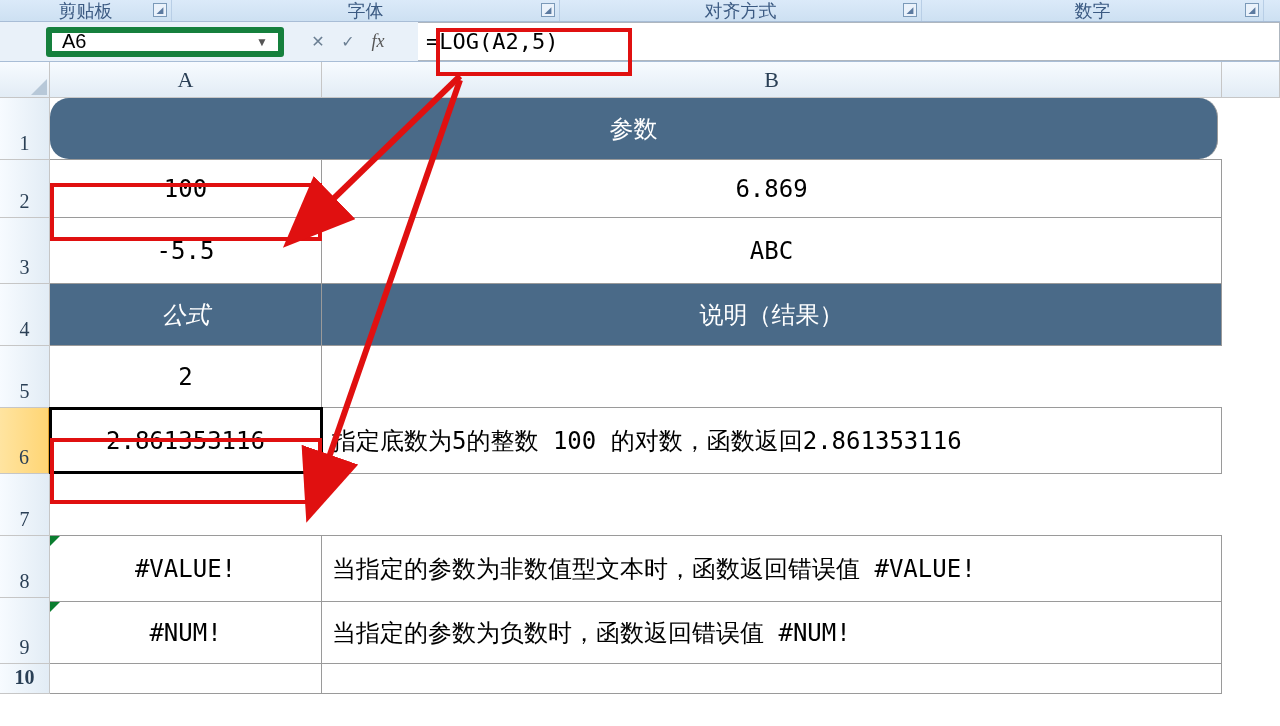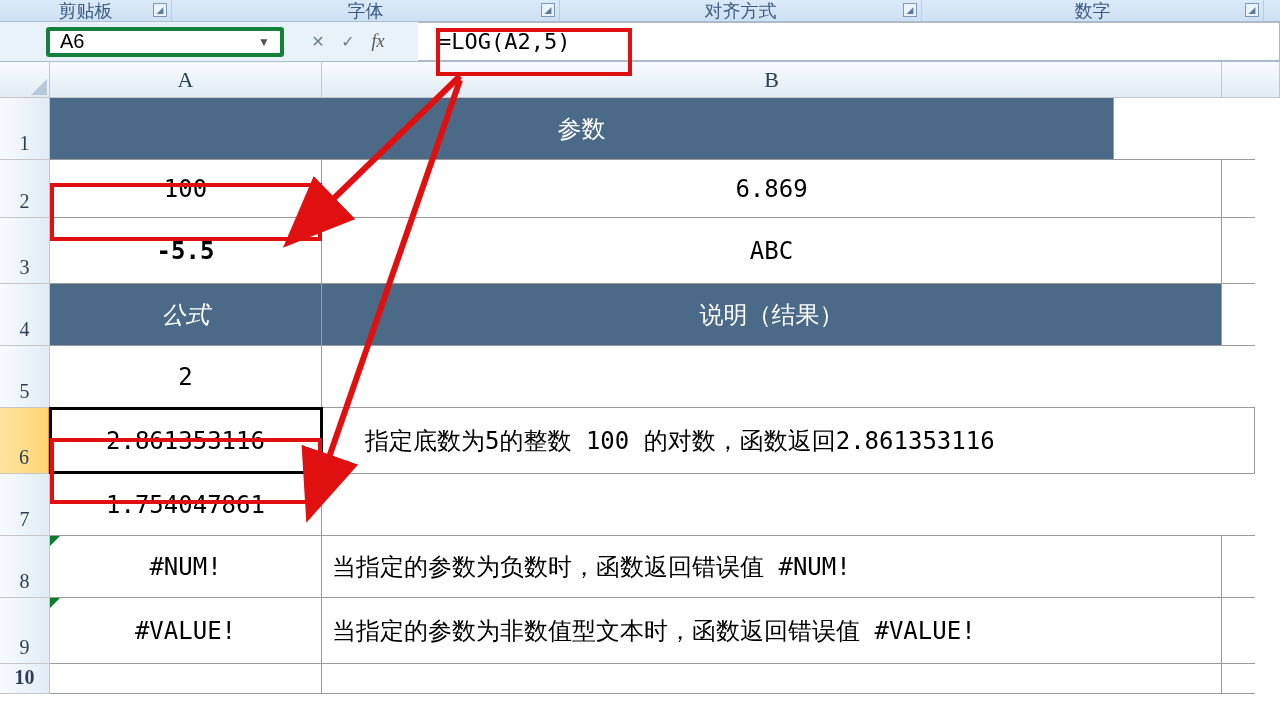--- a/index.html
+++ b/index.html
@@ -57,21 +57,21 @@
   .name-wrap {
     width: 298px;
     display: flex; align-items: center;
     padding-left: 46px;
     position: relative;
   }
   .name-box {
     width: 238px;
     height: 30px;
     background: #fff;
-    border: 4px solid #15803d;
+    border: 6px solid #15803d;
     border-radius: 3px;
     display: flex; align-items: center;
     padding: 0 10px;
     font-size: 20px;
     justify-content: space-between;
   }
   .name-box .dd { color:#555; font-size:12px; }
   .fx-icons {
     display: flex; align-items: center; gap: 6px;
     padding: 0 8px;
@@ -89,21 +89,21 @@
     color:#555;
   }
   .formula-input {
     flex:1;
     background:#fff;
     border:1px solid #aeb6bf;
     border-left:0;
     display:flex;align-items:center;
     font-size: 22px;
     font-family: "SimSun", monospace;
-    padding-left: 20px;
+    padding-left: 8px;
   }
 
   
   .col-headers {
     display:flex;
     height: 36px;
     border-bottom: 1px solid #c6c6c6;
   }
   .corner {
     width: 50px;
@@ -235,51 +235,50 @@
       <div class="row-head" style="height: 62px;">4</div>
       <div class="row-head" style="height: 62px;">5</div>
       <div class="row-head active" style="height: 66px;">6</div>
       <div class="row-head" style="height: 62px;">7</div>
       <div class="row-head" style="height: 62px;">8</div>
       <div class="row-head" style="height: 66px;">9</div>
       <div class="row-head" style="height: 30px; font-weight: bold;">10</div>
     </div>
   <div class="cells" id="cells">
       <div class="row" style="height: 62px;">
-        <div class="cell hdr-cell" style="width: 1064px; justify-content: center;">参数</div>
+        <div class="cell hdr-cell" style="width: 1168px; justify-content: center; border-radius: 19px;">参数</div>
       </div>
       <div class="row" style="height: 58px;">
         <div class="cell cA" style="position: relative;">100</div>
         <div class="cell cB" style="justify-content: center;">6.869</div>
       </div>
       <div class="row" style="height: 66px;">
-        <div class="cell cA" style="position: relative; font-weight: bold;">-5.5</div>
+        <div class="cell cA" style="position: relative;">-5.5</div>
         <div class="cell cB" style="justify-content: center;">ABC</div>
       </div>
       <div class="row" style="height: 62px;">
         <div class="cell cA hdr-cell" style="position: relative; font-style: italic;">公式</div>
         <div class="cell cB hdr-cell" style="justify-content: center;">说明（结果）</div>
       </div>
       <div class="row" style="height: 62px;">
         <div class="cell cA" style="position: relative;">2</div>
       </div>
-      <div class="row" style="height: 66px; gap: 33px;">
+      <div class="row" style="height: 66px;">
         <div class="cell cA" style="position: relative; outline: rgb(0, 0, 0) solid 3px; outline-offset: -2px;">2.861353116</div>
         <div class="cell cB">指定底数为5的整数 100 的对数，函数返回2.861353116</div>
       </div>
       <div class="row" style="height: 62px;">
-        <div class="cell cA" style="position: relative;">1.754047861</div>
-      </div>
-      <div class="row" style="height: 62px;">
-        <div class="cell cA" style="position: relative;">#NUM!<div class="err-tri" style="left: 0px; top: 0px;"></div></div>
-        <div class="cell cB">当指定的参数为负数时，函数返回错误值 #NUM!</div>
       </div>
       <div class="row" style="height: 66px;">
         <div class="cell cA" style="position: relative;">#VALUE!<div class="err-tri" style="left: 0px; top: 0px;"></div></div>
         <div class="cell cB">当指定的参数为非数值型文本时，函数返回错误值 #VALUE!</div>
+      </div>
+      <div class="row" style="height: 62px;">
+        <div class="cell cA" style="position: relative;">#NUM!<div class="err-tri" style="left: 0px; top: 0px;"></div></div>
+        <div class="cell cB">当指定的参数为负数时，函数返回错误值 #NUM!</div>
       </div>
       <div class="row" style="height: 30px;">
         <div class="cell cA" style="position: relative;"></div>
         <div class="cell cB"></div>
       </div>
       <div style="position: absolute; width: 8px; height: 8px; background: rgb(0, 0, 0); left: 268px; top: 372px;"></div>
     </div>
 </div>
 
 <div class="anno" style="left:436px; top:28px; width:196px; height:48px;"></div>

